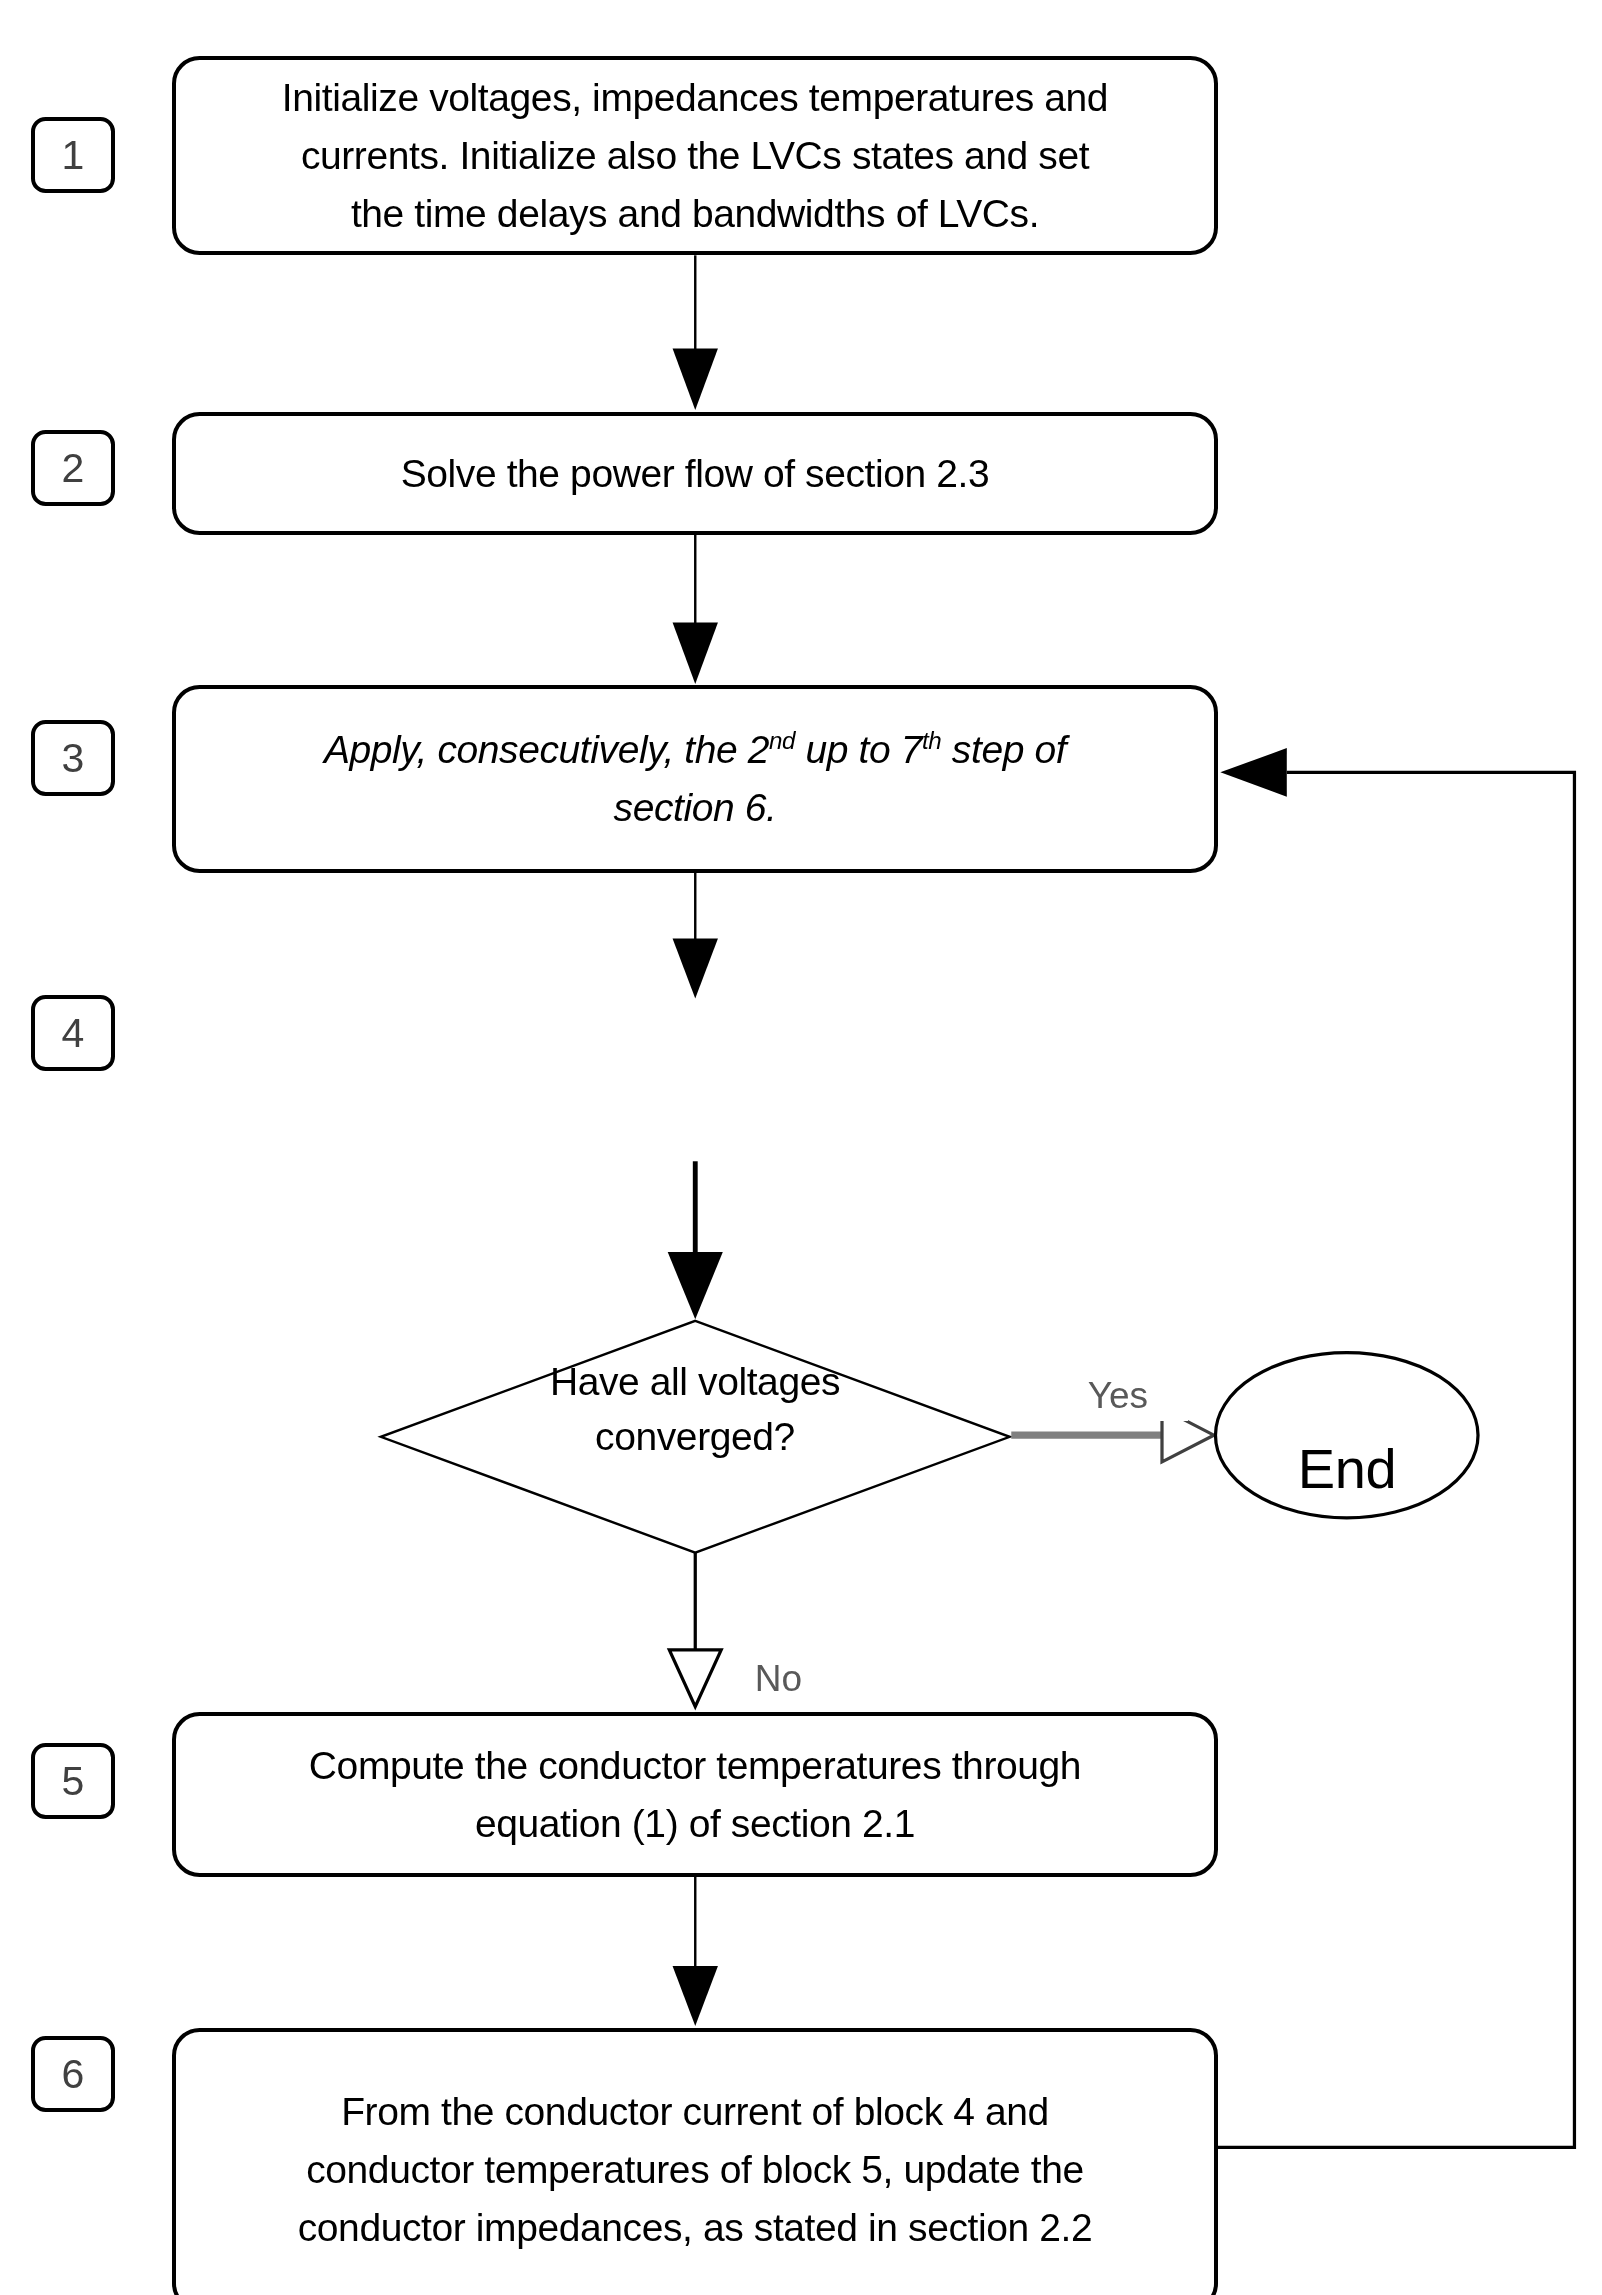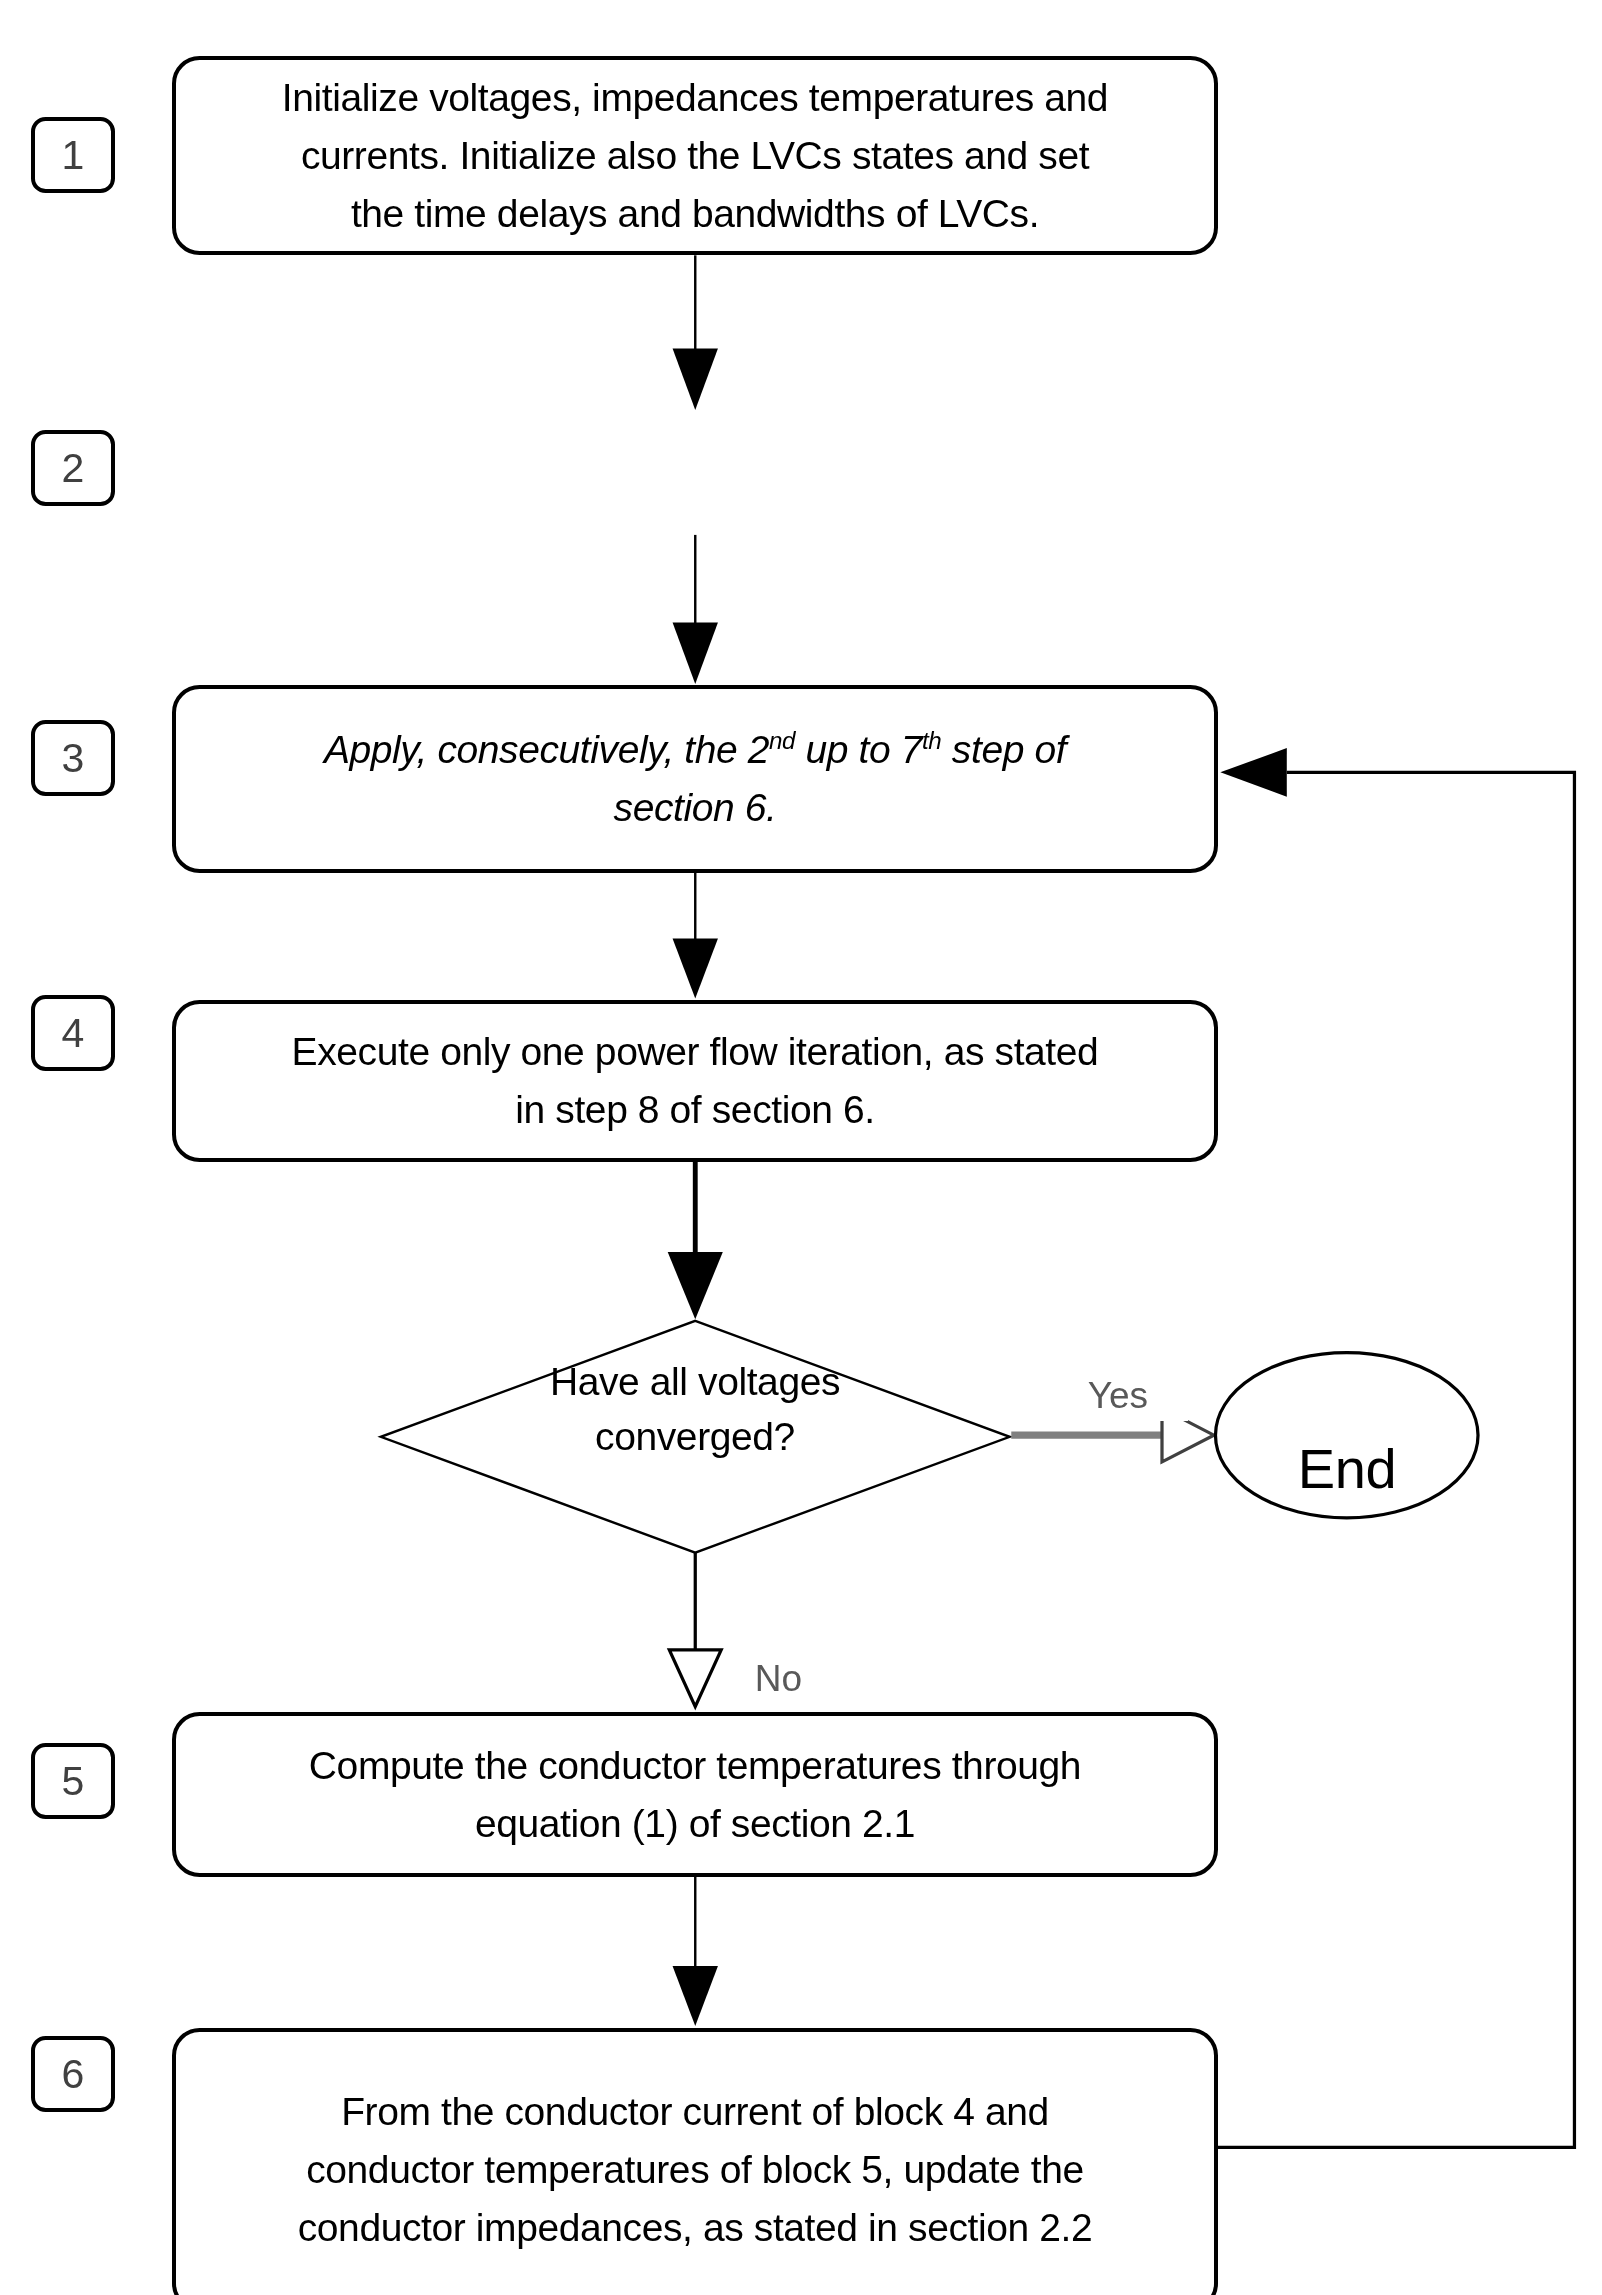--- a/index.html
+++ b/index.html
@@ -101,27 +101,26 @@
   <div class="badge" style="top:720px;">3</div>
   <div class="badge" style="top:995px;">4</div>
   <div class="badge" style="top:1743px;">5</div>
   <div class="badge" style="top:2036px;">6</div>
 
   <div class="proc" style="top:56px;height:199px;">
     <div class="proc-text">Initialize voltages, impedances temperatures and
 currents. Initialize also the LVCs states and set
 the time delays and bandwidths of LVCs.</div>
   </div>
+  <div class="proc" style="top:412px;height:123px;">
+    <div class="proc-text">Solve the power flow of section 2.3</div>
+  </div>
   <div class="proc" style="top:685px;height:188px;font-style:italic;">
     <div class="proc-text">Apply, consecutively, the 2<sup>nd</sup> up to 7<sup>th</sup> step of
 section 6.</div>
-  </div>
-  <div class="proc" style="top:1000px;height:162px;">
-    <div class="proc-text">Execute only one power flow iteration, as stated
-in step 8 of section 6.</div>
   </div>
   <div class="proc" style="top:1712px;height:165px;justify-content:flex-end;">
     <div class="proc-text">Compute the conductor temperatures through
 equation (1) of section 2.1</div>
   </div>
   <div class="proc" style="top:2028px;height:283px;">
     <div class="proc-text">From the conductor current of block 4 and
 conductor temperatures of block 5, update the
 conductor impedances, as stated in section 2.2</div>
   </div>

